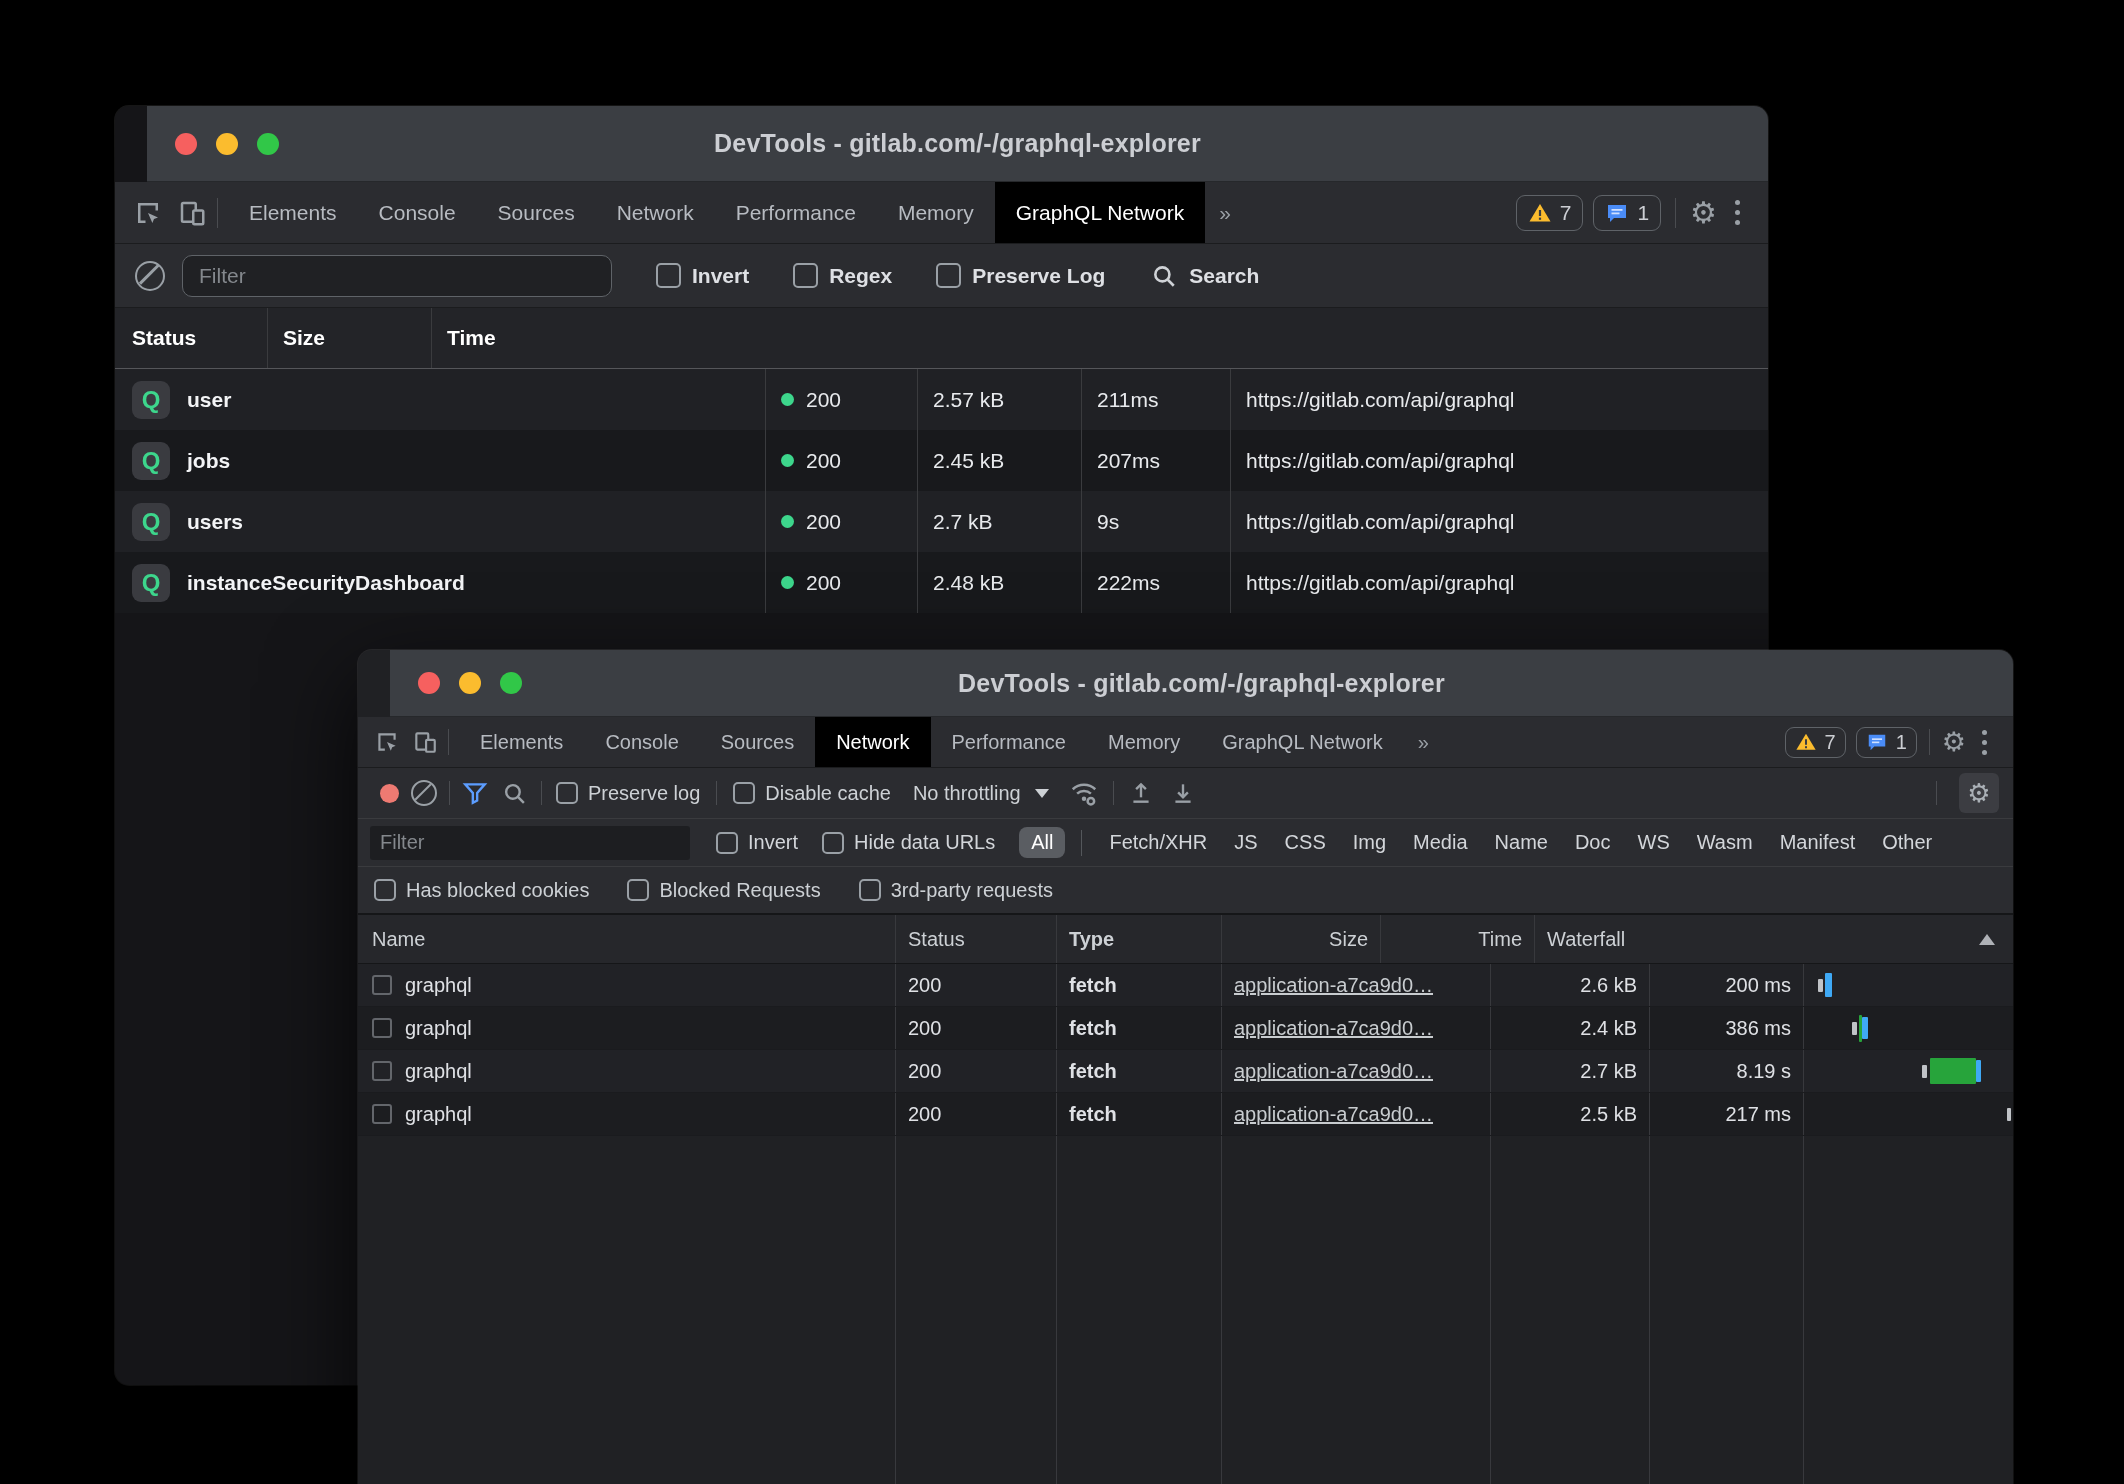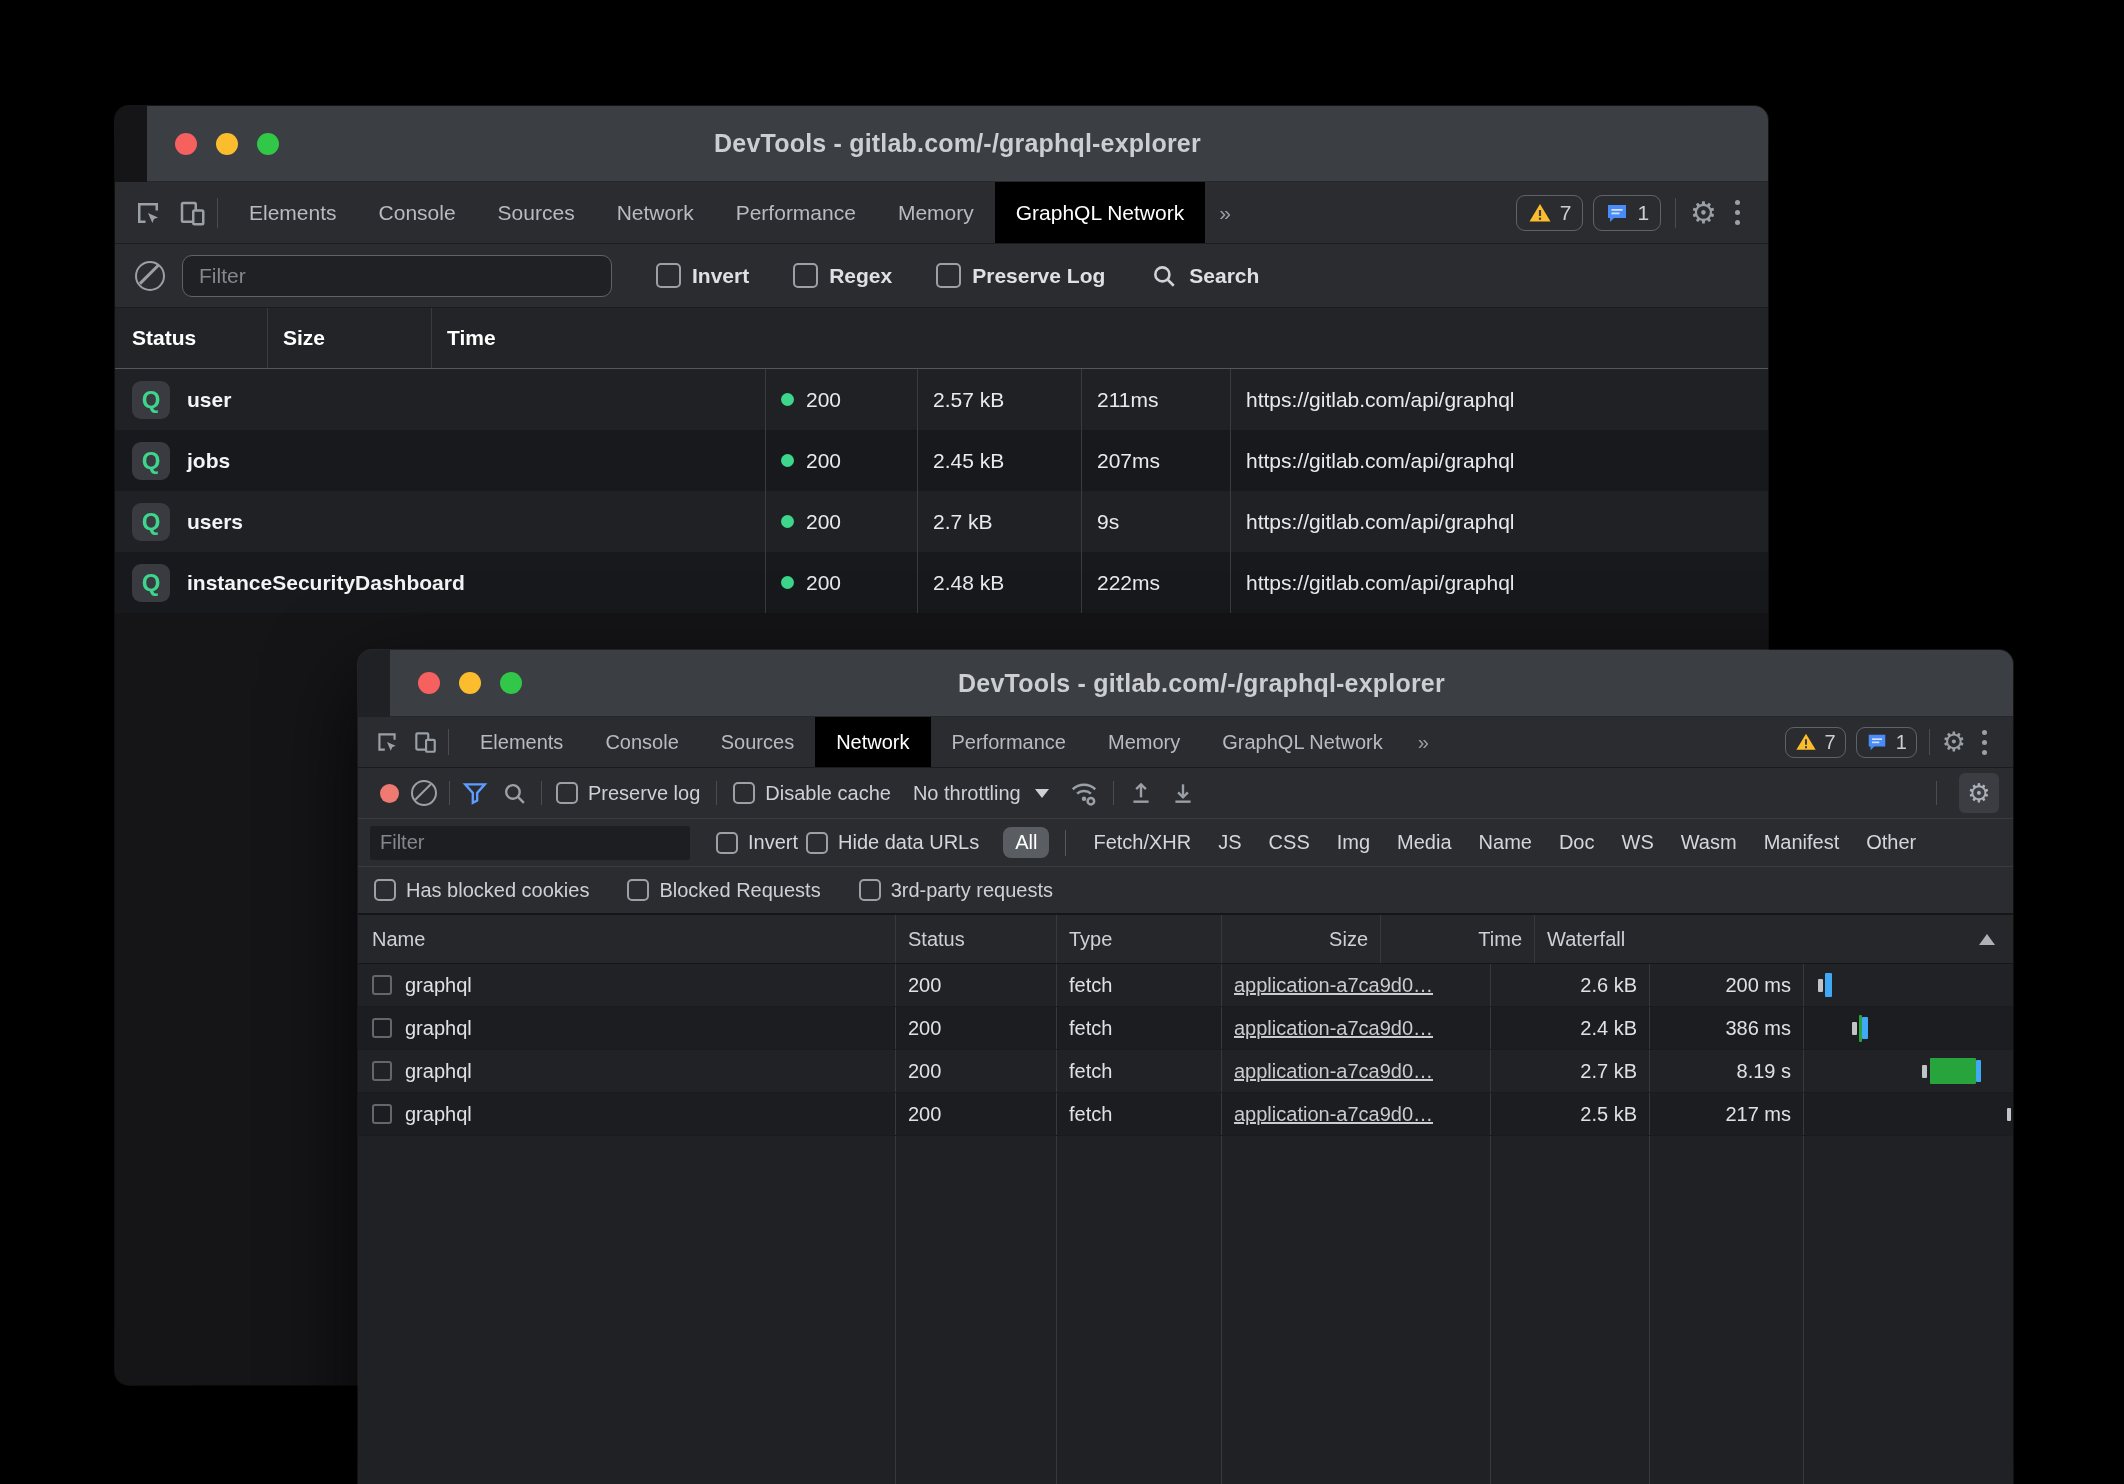--- a/index.html
+++ b/index.html
@@ -88,21 +88,21 @@
                   border-bottom:2px solid #151618;font-size:20px;color:#cdd1d5;padding:0 16px;gap:38px;}
 
   .nt-header{display:flex;height:48px;flex:none;background:#26272b;border-bottom:1px solid #151618;
              color:#cdd1d5;font-size:20px;align-items:center;justify-content:space-between;}
   .nt-row{display:flex;height:42px;flex:none;align-items:center;font-size:20px;color:#dfe1e5;
           border-bottom:1px solid #1a1b1e;}
   .nt-row.odd{background:#212226;} .nt-row.even{background:#1c1d20;}
   .ncol{height:100%;display:flex;align-items:center;padding:0 12px;box-sizing:border-box;
         border-left:1px solid #38393d;overflow:hidden;white-space:nowrap;}
   .ncol:first-child{border-left:none;padding-left:14px;}
-  .col-name{width:537px;} .col-status{width:161px;} .col-type{width:165px;} .col-init{width:269px;}
+  .col-name{width:537px;} .col-status{width:161px;} .col-type{width:165px;font-weight:bold;} .col-init{width:269px;}
   .col-size{width:159px;justify-content:flex-end;} .col-time{width:154px;justify-content:flex-end;}
   .col-wf{flex:1;position:relative;}
   .initlink{text-decoration:underline;color:#c8cccf;overflow:hidden;text-overflow:ellipsis;}
   .wfseg{position:absolute;top:50%;border-radius:1px;}
   .sorttri{width:0;height:0;border-left:8px solid transparent;border-right:8px solid transparent;
            border-bottom:11px solid #aeb1b6;margin-left:auto;margin-right:6px;}
   #net-filler{flex:1;display:flex;background:#202124;}
   #net-filler .ncol{height:auto;}
 
   .caret-down{width:0;height:0;border-left:7px solid transparent;border-right:7px solid transparent;
@@ -380,21 +380,21 @@
         <span class="gearchar" style="font-size:26px;color:#aab0b6">⚙</span>
       </span>
     </div>
 
     <div id="net-filterrow">
       <input id="net-filter-input" placeholder="Filter" style="">
       <span class="cbgroup" style="margin-left:26px">
         <span class="checkbox cb-md"></span>
         <span>Invert</span>
       </span>
-      <span class="cbgroup" style="margin-left:8px">
+      <span class="cbgroup" style="margin-left:24px">
         <span class="checkbox cb-md"></span>
         <span>Hide data URLs</span>
       </span>
       <span class="allpill">All</span>
       <span class="typesep"></span>
       <span id="net-types" style="display:flex;align-items:center">
           <span class="typelabel">Fetch/XHR</span>
           <span class="typelabel">JS</span>
           <span class="typelabel">CSS</span>
           <span class="typelabel">Img</span>

